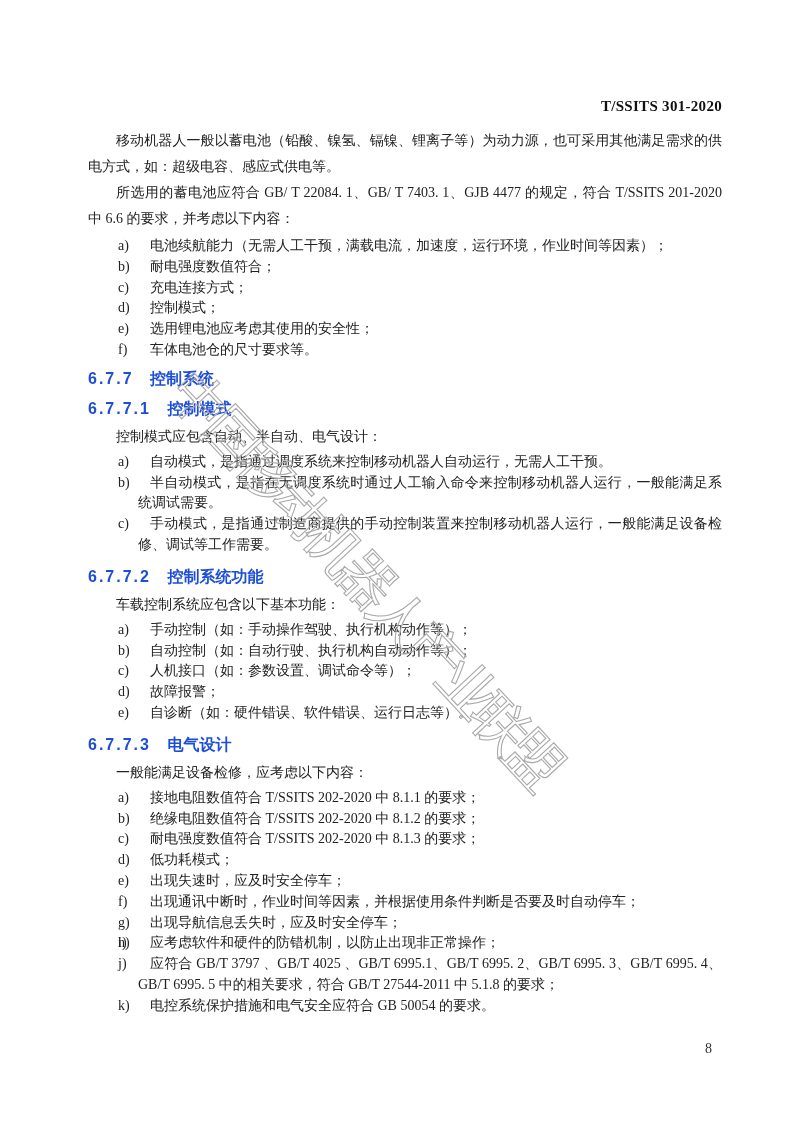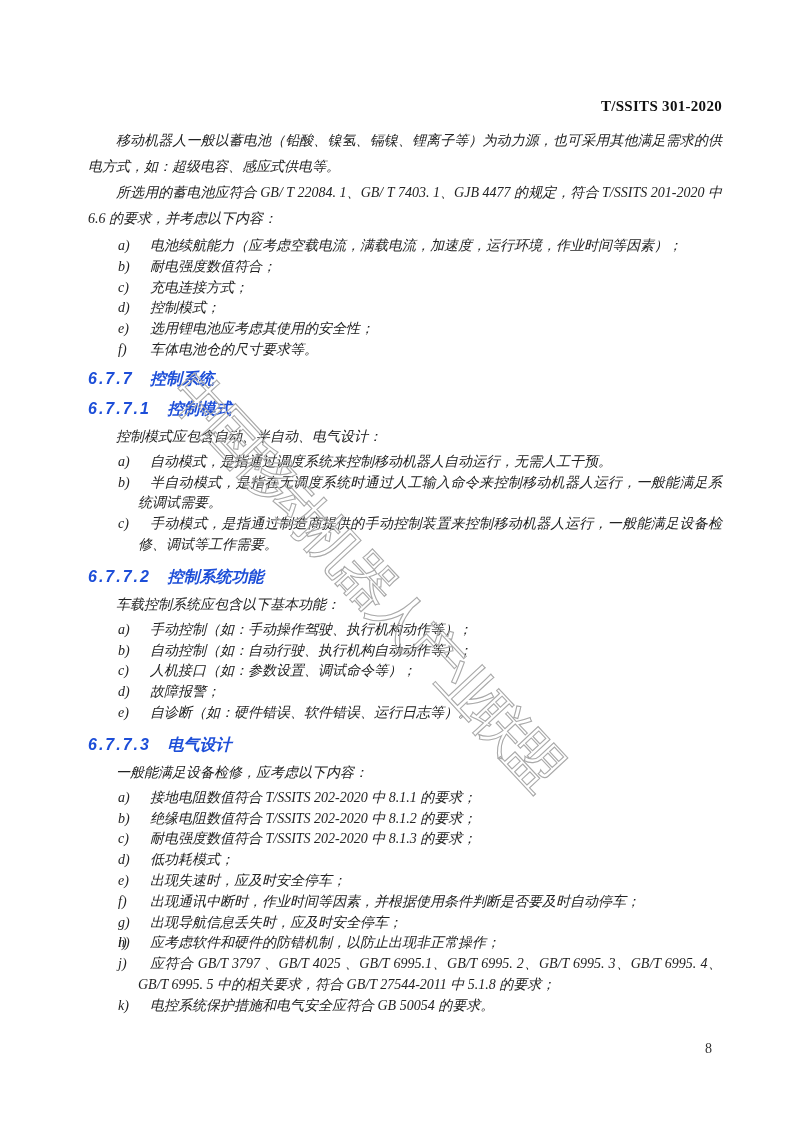--- a/index.html
+++ b/index.html
@@ -9,21 +9,21 @@
     background:#ffffff;
     font-family:"Liberation Serif","DejaVu Serif",serif;
     color:#222222;
     overflow:hidden;
   }
   .header-code{
     position:absolute;top:98px;right:78px;
     font-size:15px;font-weight:bold;letter-spacing:.3px;color:#111;
   }
   .content{
-    position:absolute;left:88px;top:128px;width:634px;font-style:italic;
+    position:absolute;left:88px;top:128px;width:634px;
   }
   .para{
     font-size:14px;line-height:26px;text-align:justify;
     text-indent:28px;margin:0;
   }
   .sec-intro{
     font-size:14px;line-height:22px;text-align:justify;
     text-indent:28px;margin:8px 0 4px 0;
   }
   .list{margin:4px 0 0 0;}
@@ -70,21 +70,21 @@
 
   <div class="content">
 
     <p class="para">移动机器人一般以蓄电池（铅酸、镍氢、镉镍、锂离子等）为动力源，也可采用其他满足需求的供电方式，如：超级电容、感应式供电等。</p>
     <p class="para">所选用的蓄电池应符合 GB/ T 22084. 1、GB/ T 7403. 1、GJB 4477 的规定，符合 T/SSITS 201-2020 中 6.6 的要求，并考虑以下内容：</p>
 
     <div class="list">
 
     <div class="li">
           <span class="lbl">a)</span>
-          <span>电池续航能力（应考虑空载电流，满载电流，加速度，运行环境，作业时间等因素）；</span>
+          <span>电池续航能力（无需人工干预，满载电流，加速度，运行环境，作业时间等因素）；</span>
         </div>
         <div class="li">
           <span class="lbl">b)</span>
           <span>耐电强度数值符合；</span>
         </div>
         <div class="li">
           <span class="lbl">c)</span>
           <span>充电连接方式；</span>
         </div>
         <div class="li">

